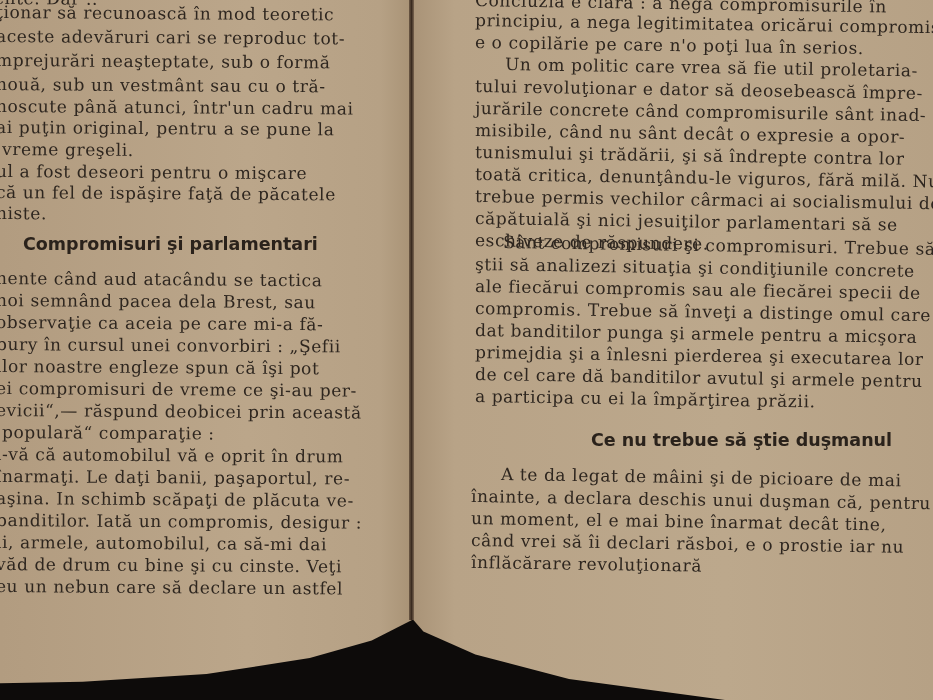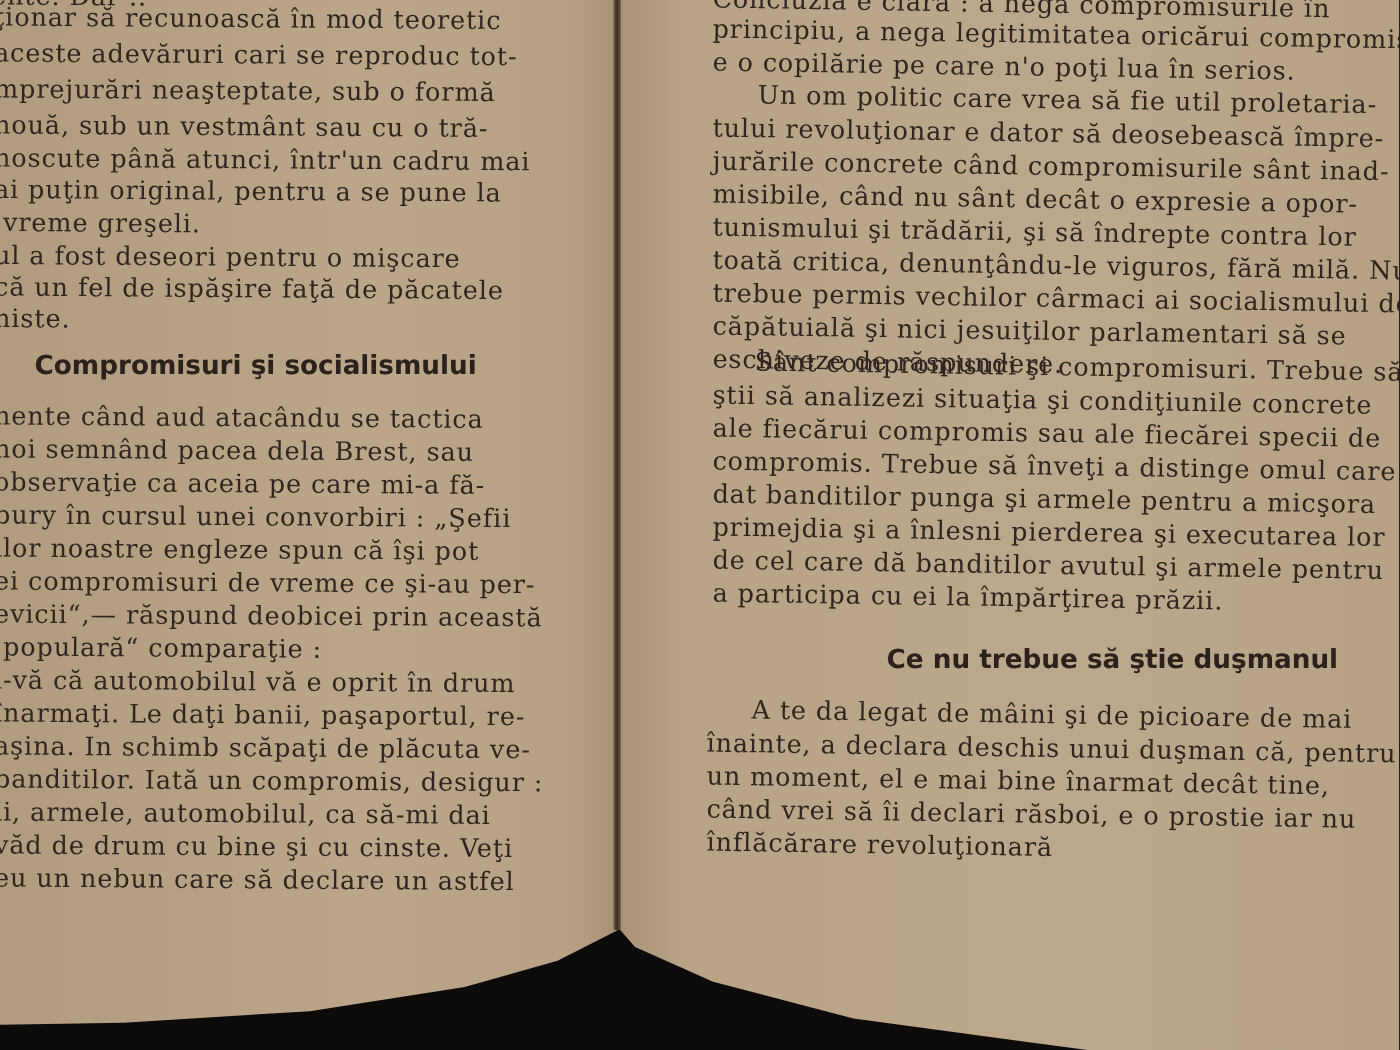--- a/index.html
+++ b/index.html
@@ -54,21 +54,21 @@
       <div class="line" style="left:-4px;top:26px;">aceste adevăruri cari se reproduc tot-</div>
       <div class="line" style="left:-4px;top:50px;">mprejurări neaşteptate, sub o formă</div>
       <div class="line" style="left:-4px;top:74px;">nouă, sub un vestmânt sau cu o tră-</div>
       <div class="line" style="left:-4px;top:96px;">noscute până atunci, într'un cadru mai</div>
       <div class="line" style="left:-4px;top:117px;">ai puţin original, pentru a se pune la</div>
       <div class="line" style="left:2px;top:139px;">vreme greşeli.</div>
       <div class="line" style="left:-4px;top:161px;">ul a fost deseori pentru o mişcare</div>
       <div class="line" style="left:-4px;top:182px;">că un fel de ispăşire faţă de păcatele</div>
       <div class="line" style="left:-4px;top:203px;">niste.</div>
 
-      <div class="heading" style="left:23px;top:234px;">Compromisuri şi socialismului</div>
+      <div class="heading" style="left:23px;top:234px;">Compromisuri şi parlamentari</div>
 
       <div class="line" style="left:-4px;top:268px;">nente când aud atacându se tactica</div>
       <div class="line" style="left:-4px;top:290px;">noi semnând pacea dela Brest, sau</div>
       <div class="line" style="left:-4px;top:312px;">observaţie ca aceia pe care mi-a fă-</div>
       <div class="line" style="left:-4px;top:334px;">bury în cursul unei convorbiri : „Şefii</div>
       <div class="line" style="left:-4px;top:356px;">ilor noastre engleze spun că îşi pot</div>
       <div class="line" style="left:-4px;top:378px;">ei compromisuri de vreme ce şi-au per-</div>
       <div class="line" style="left:-4px;top:400px;">evicii“,— răspund deobicei prin această</div>
       <div class="line" style="left:2px;top:422px;">populară“ comparaţie :</div>
       <div class="line" style="left:-4px;top:444px;">i-vă că automobilul vă e oprit în drum</div>

